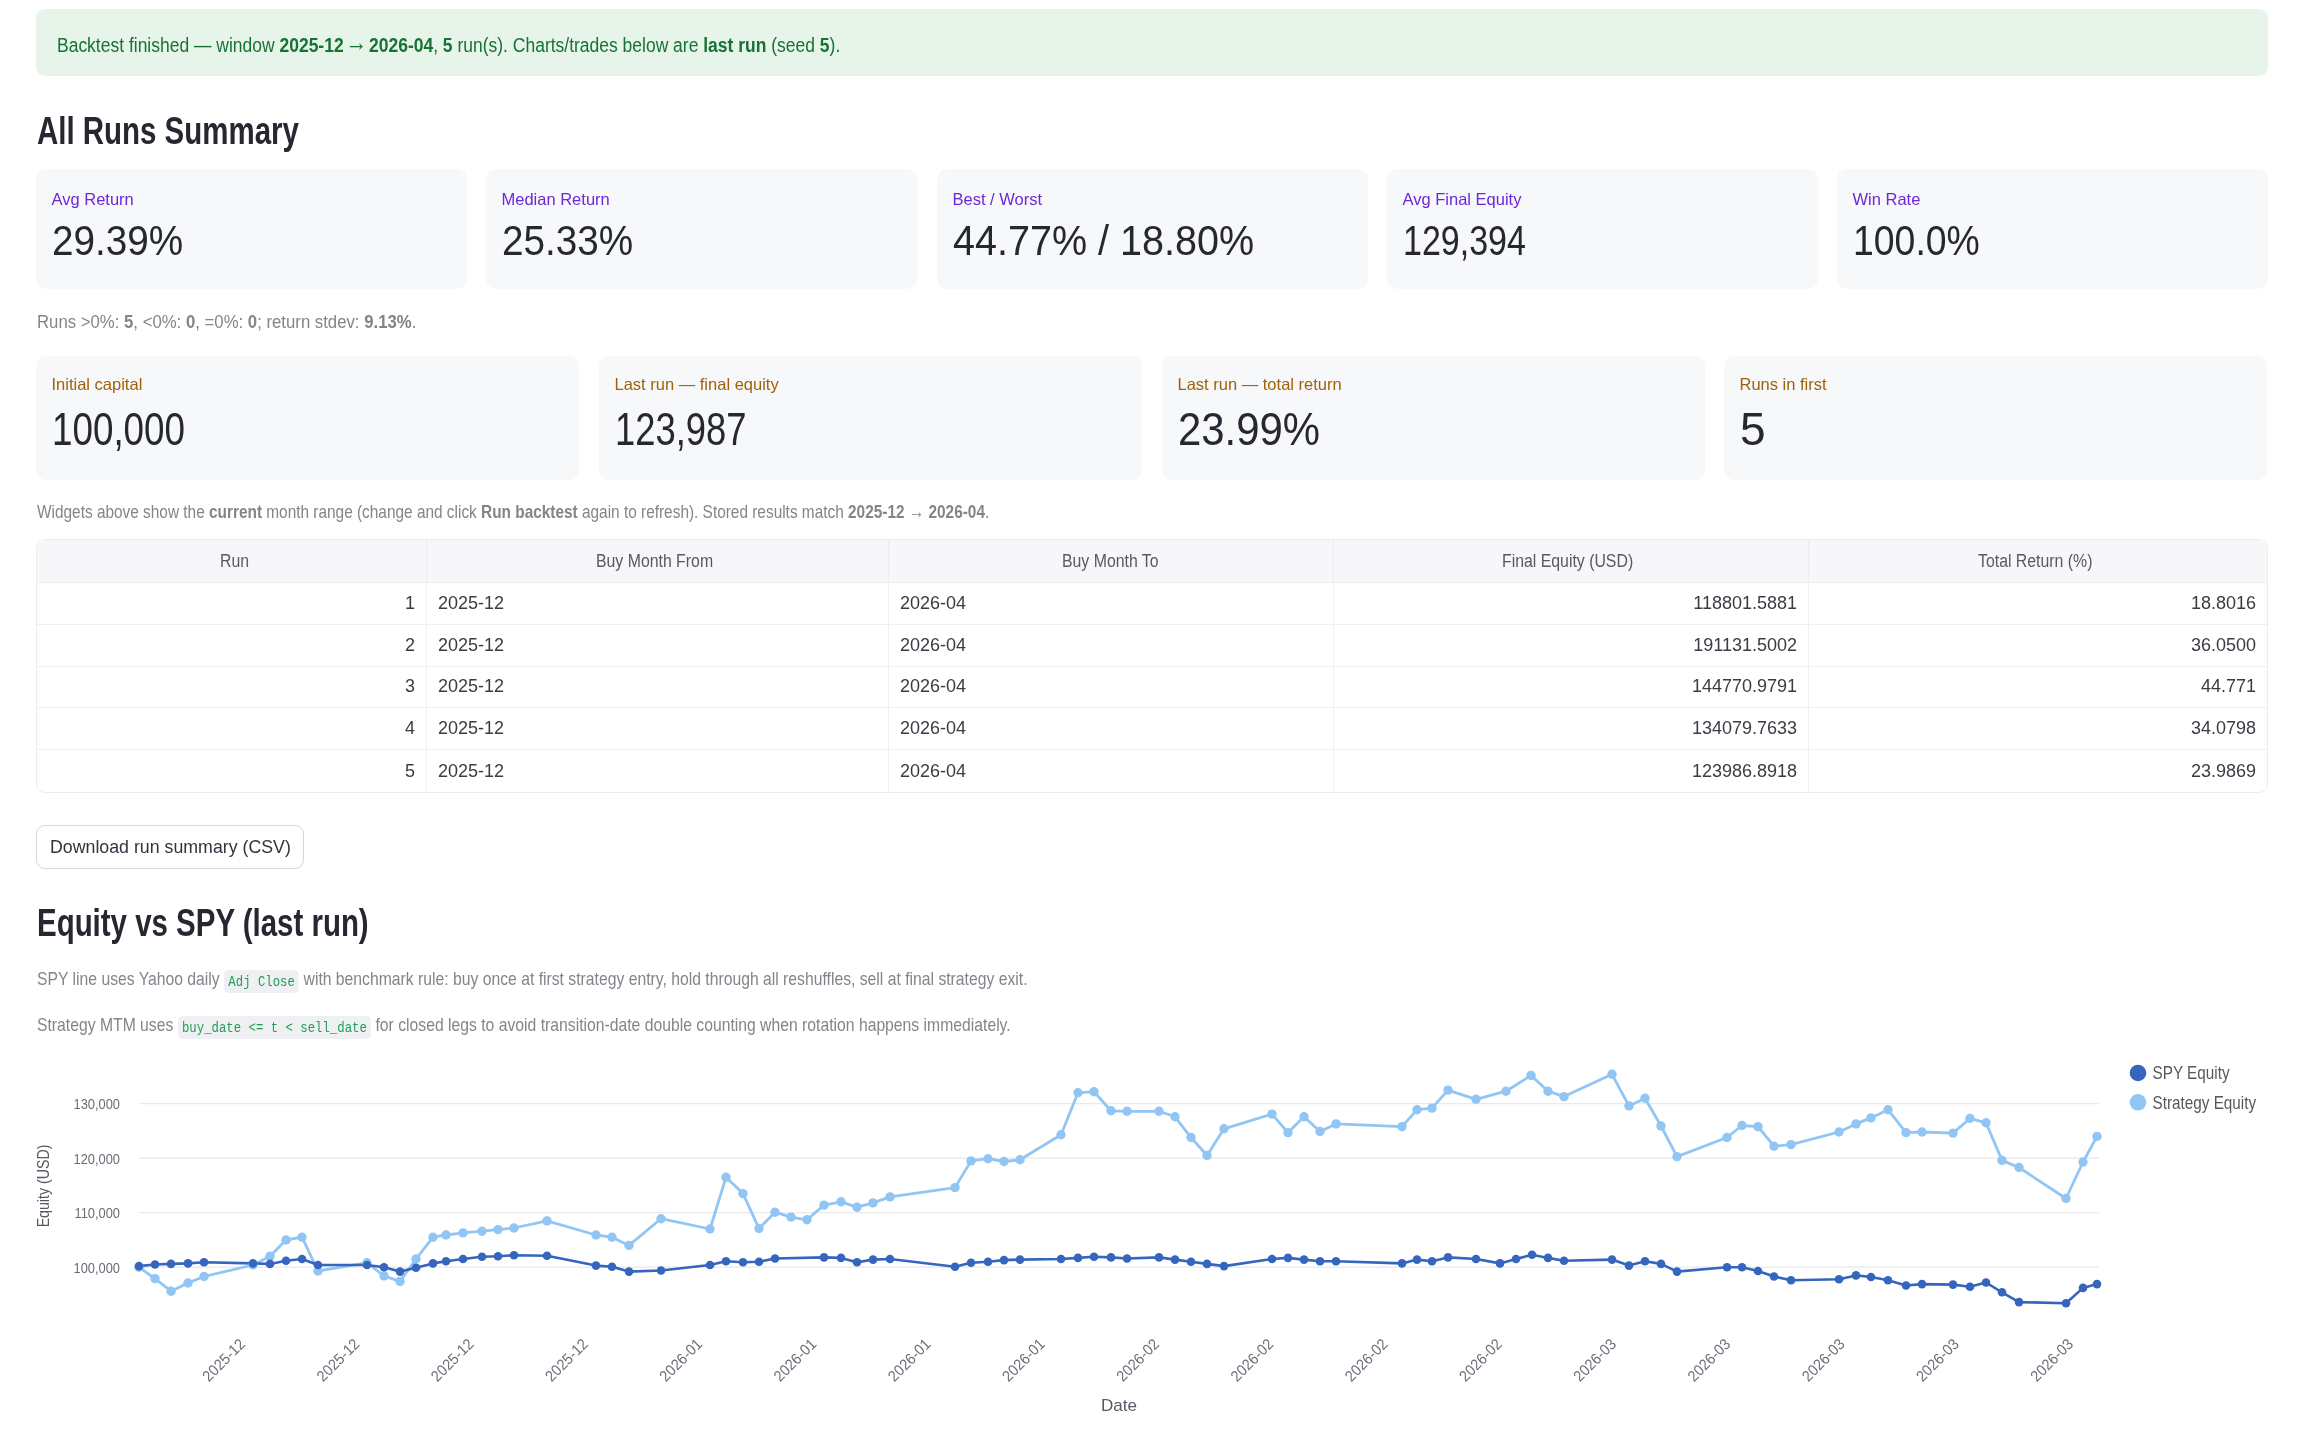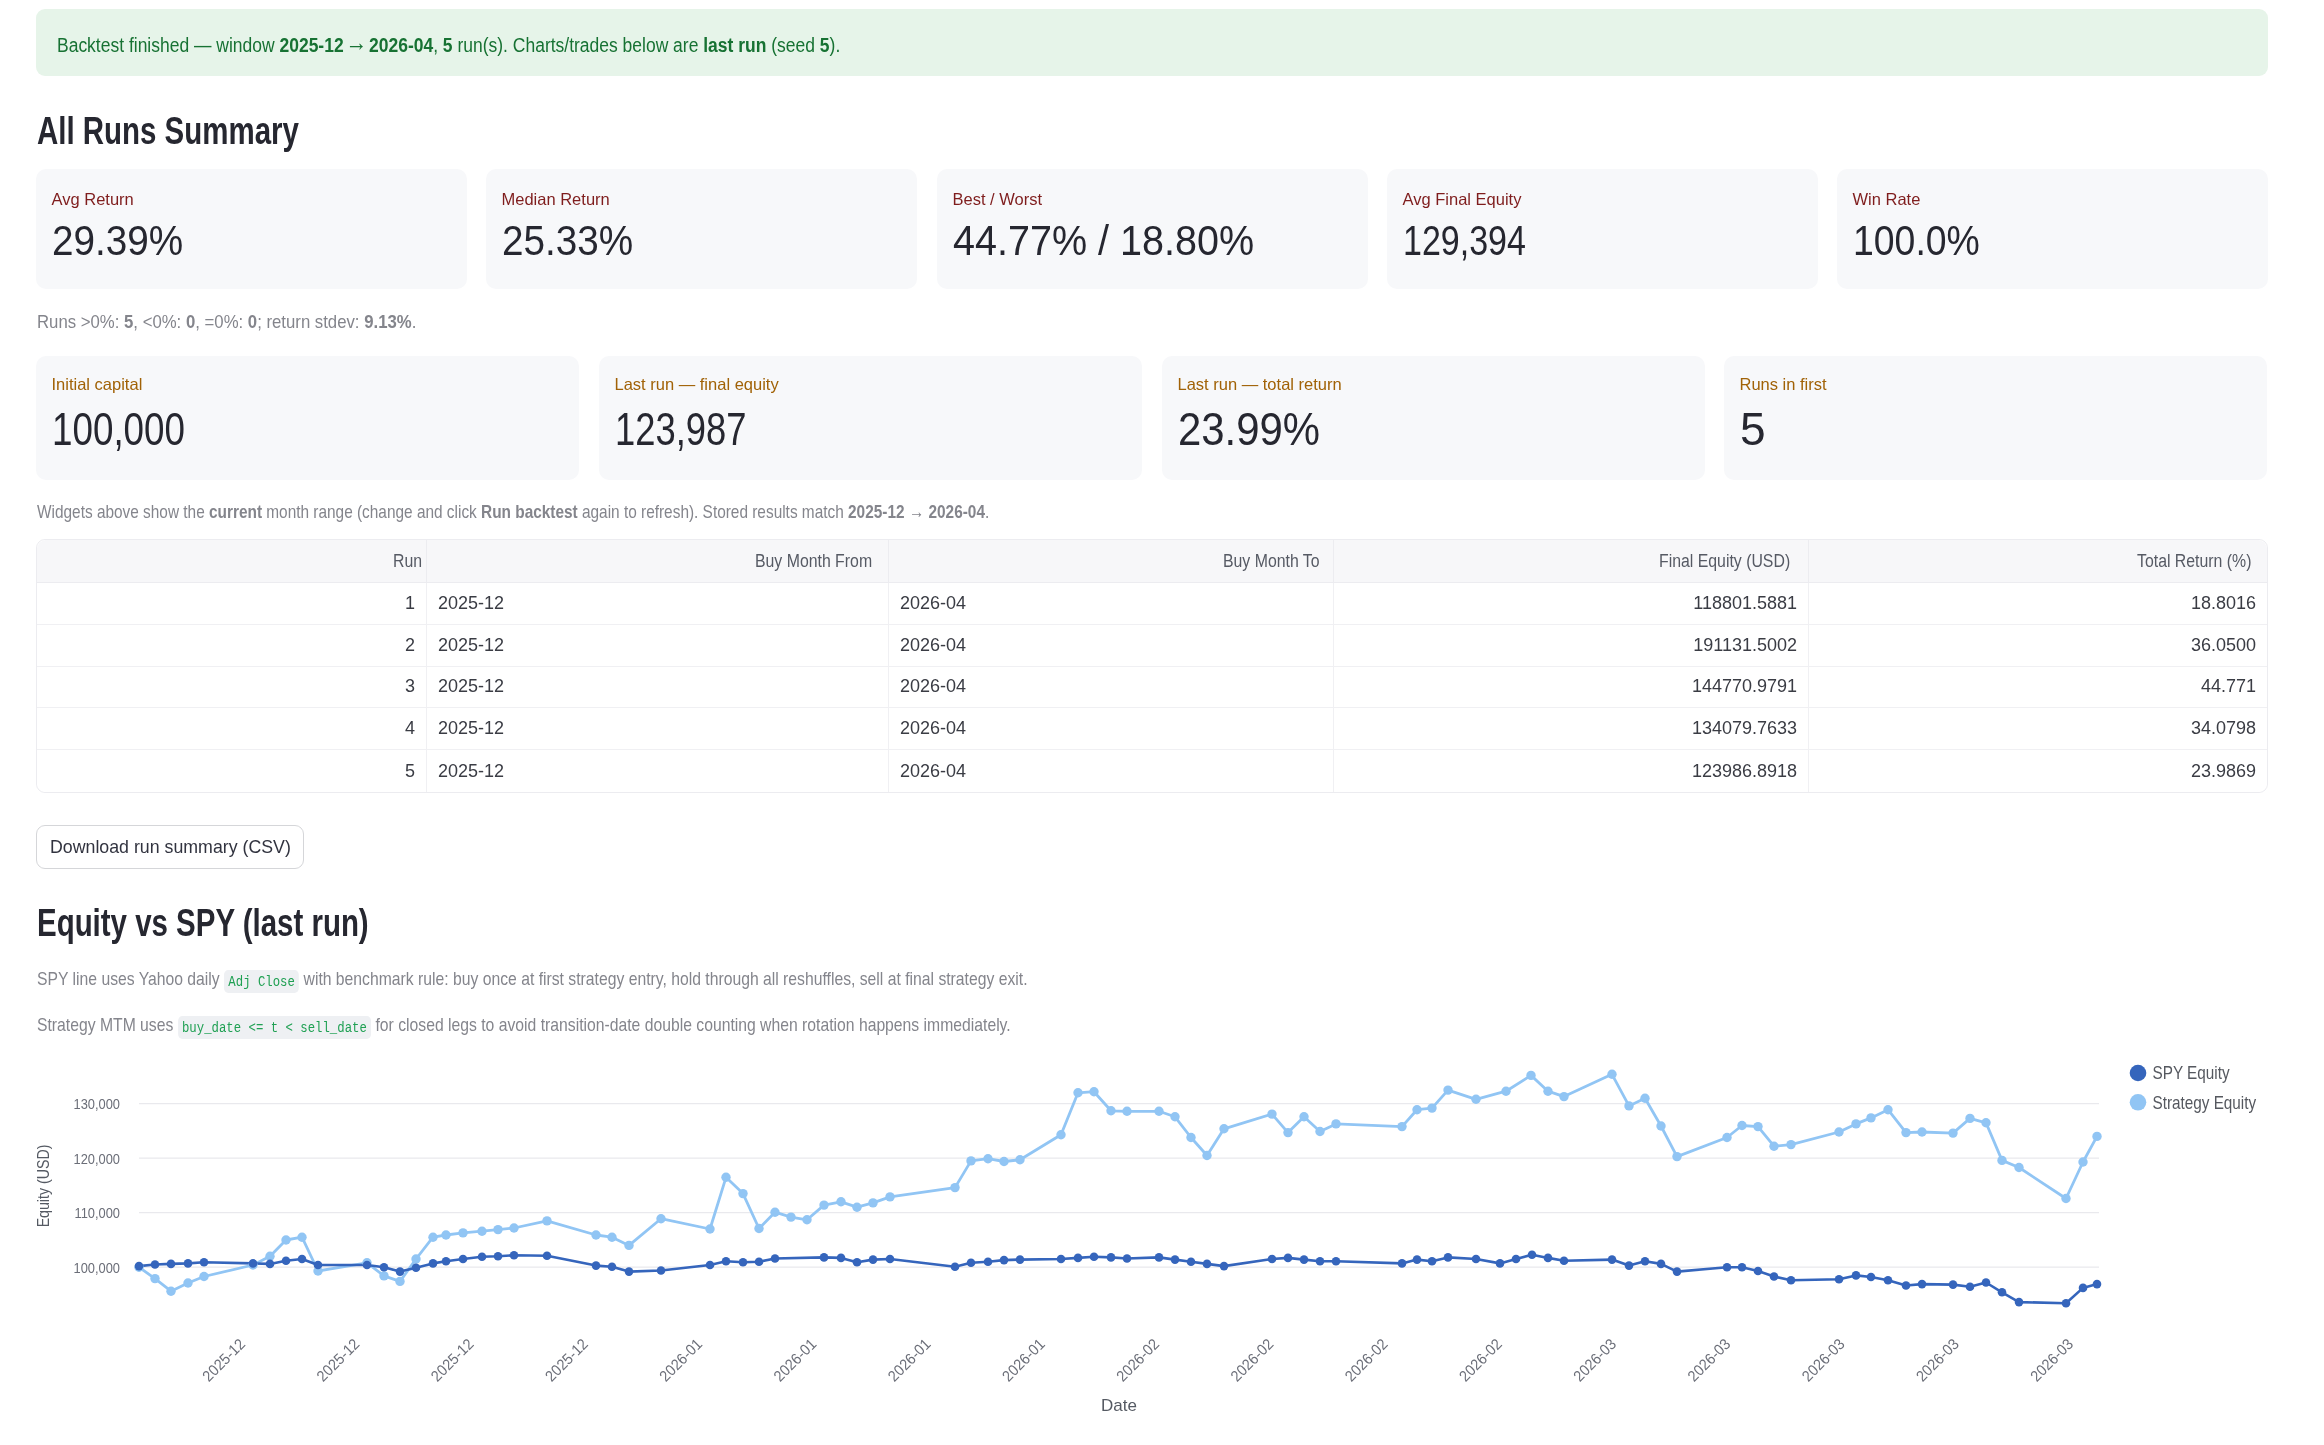--- a/index.html
+++ b/index.html
@@ -6,34 +6,34 @@
 body { position:relative; height:1445px; overflow:hidden; }
 .banner { position:absolute; left:36px; top:9px; width:2232px; height:67px; background:#e6f4e9; border-radius:9px; color:#177233; font-size:20px; line-height:67px; padding-left:21px; }
 .banner > span { display:inline-block; transform:scaleX(0.874); transform-origin:left center; white-space:nowrap; }
 h2 { position:absolute; left:37px; color:#262730; font-weight:700; }
 h2 > span { display:inline-block; transform:scaleX(0.775); transform-origin:left center; white-space:nowrap; }
 #h2a { top:109.5px; font-size:38px; }
 #h2b { top:901.5px; font-size:38px; }
 .card { position:absolute; background:#f7f8fa; border-radius:10px; }
 .c1 { top:169px; width:431px; height:120px; }
 .c2 { top:356px; width:543px; height:124px; }
-.clab { margin:21.5px 0 0 15.5px; font-size:16.5px; color:#7f1d1d; line-height:1; }
+.clab { margin:21.5px 0 0 15.5px; font-size:16.5px; color:#6d28d9; line-height:1; }
 .cval1 { margin:12.5px 0 0 15.5px; font-size:42.5px; color:#262730; line-height:1; transform-origin:left top; white-space:nowrap; }
 .clab2 { margin:20px 0 0 15.5px; font-size:16.5px; color:#a16207; line-height:1; }
 .cval2 { margin:13px 0 0 16px; font-size:46px; color:#262730; line-height:1; transform-origin:left top; white-space:nowrap; }
 .gray { position:absolute; left:36.5px; font-size:18.5px; color:#84858c; white-space:nowrap; }
 #g1 { top:311px; transform:scaleX(0.905); transform-origin:left top; }
 #g2 { top:500.5px; transform:scaleX(0.832); transform-origin:left top; }
 #g3 { top:968px; transform:scaleX(0.85); transform-origin:left top; }
 #g4 { top:1014px; transform:scaleX(0.85); transform-origin:left top; }
 .gray b { font-weight:700; }
 .arr { font-size:25px; font-weight:700; margin:0 2px; vertical-align:0.5px; }
 code { font-family:"Liberation Mono", monospace; font-size:14.5px; color:#1fa053; background:#eef0f3; border-radius:5px; padding:3.5px 5px; }
 table { position:absolute; left:36px; top:539px; width:2232px; border-collapse:separate; border-spacing:0; font-size:18px; color:#3a3c44; border:1px solid #ececf0; border-radius:9px; }
-th { background:#f7f7f9; color:#565a64; font-weight:400; text-align:right; height:43px; padding:0 0 0 11px; border-bottom:1px solid #ececf0; }
+th { background:#f7f7f9; color:#565a64; font-weight:400; text-align:center; height:43px; padding:0 0 0 11px; border-bottom:1px solid #ececf0; }
 thead th:first-child { border-top-left-radius:9px; }
 thead th:last-child { border-top-right-radius:9px; }
 tbody tr:last-child td:first-child { border-bottom-left-radius:9px; }
 tbody tr:last-child td:last-child { border-bottom-right-radius:9px; }
 th span { display:inline-block; transform:scaleX(0.88); transform-origin:left center; white-space:nowrap; }
 td { height:41.8px; padding:0 0 0 11px; border-bottom:1px solid #f0f0f3; background:#fff; }
 tr:last-child td { border-bottom:none; }
 td.num { text-align:right; padding:0 11px 0 0; }
 th + th, td + td { border-left:1px solid #f0f0f3; }
 thead th + th { border-left:1px solid #ececf0; }

